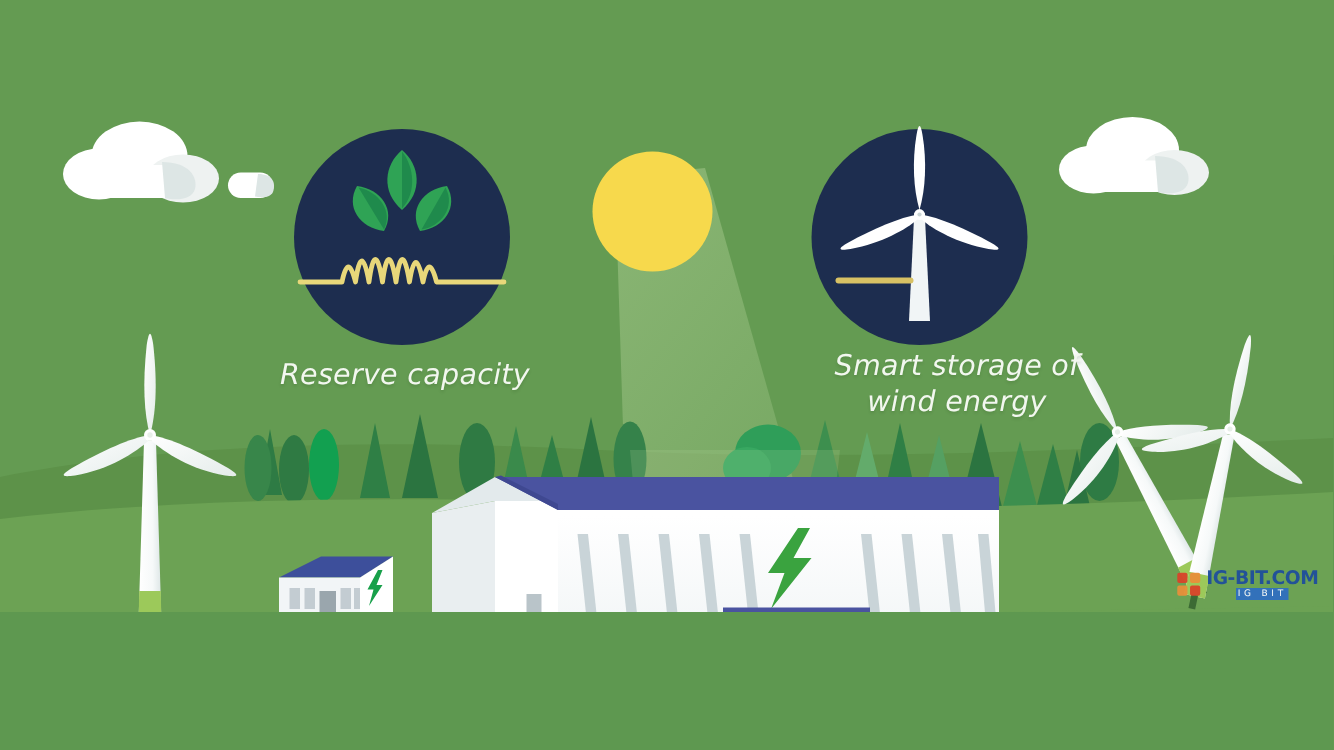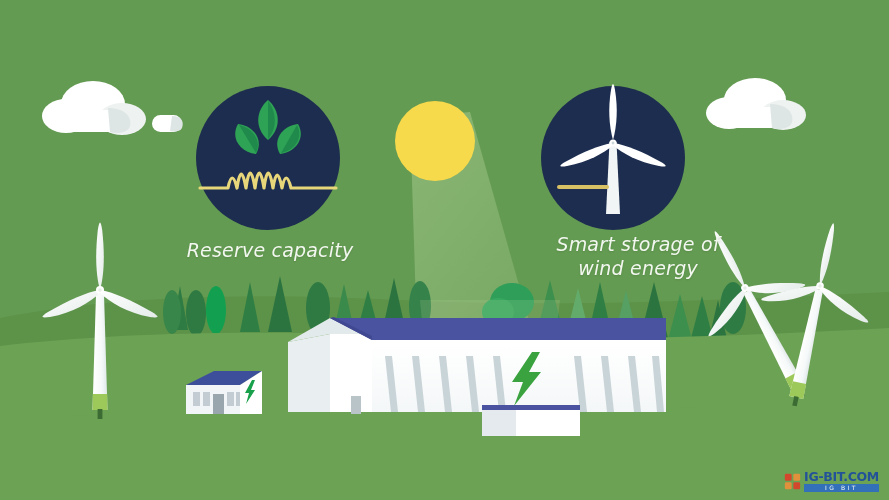--- a/index.html
+++ b/index.html
@@ -6,21 +6,21 @@
     margin: 0;
     padding: 0;
     background: #5e9850;
   }
   body {
     font-family: "Liberation Sans", sans-serif;
   }
   #scene {
     position: relative;
     width: 889px;
-    height: 500px;
+    height: 408px;
     overflow: hidden;
     background: #649b52;
   }
   .layer { position: absolute; top: 0; left: 0; width: 889px; height: 500px; }
 
   .label-text {
     position: absolute;
     color: #f2f7ef;
     font-family: "DejaVu Sans", sans-serif;
     font-style: italic;
@@ -41,21 +41,21 @@
     bottom: 8px;
     display: flex;
     align-items: center;
     gap: 3px;
     opacity: 0.95;
   }
   #wm-mark {
     width: 17px; height: 17px;
     display: block;
   }
-  #wm-textblock { display: flex; flex-direction: column; line-height: 1; }
+  #wm-textblock { display: flex; flex-direction: column; line-height: 1; align-items: center; }
   #wm-main {
     font-family: "DejaVu Sans", sans-serif;
     font-weight: bold;
     font-size: 12.5px;
     color: #1f4e9c;
     letter-spacing: -0.3px;
   }
   #wm-sub {
     font-family: "DejaVu Sans", sans-serif;
     font-size: 6px;

